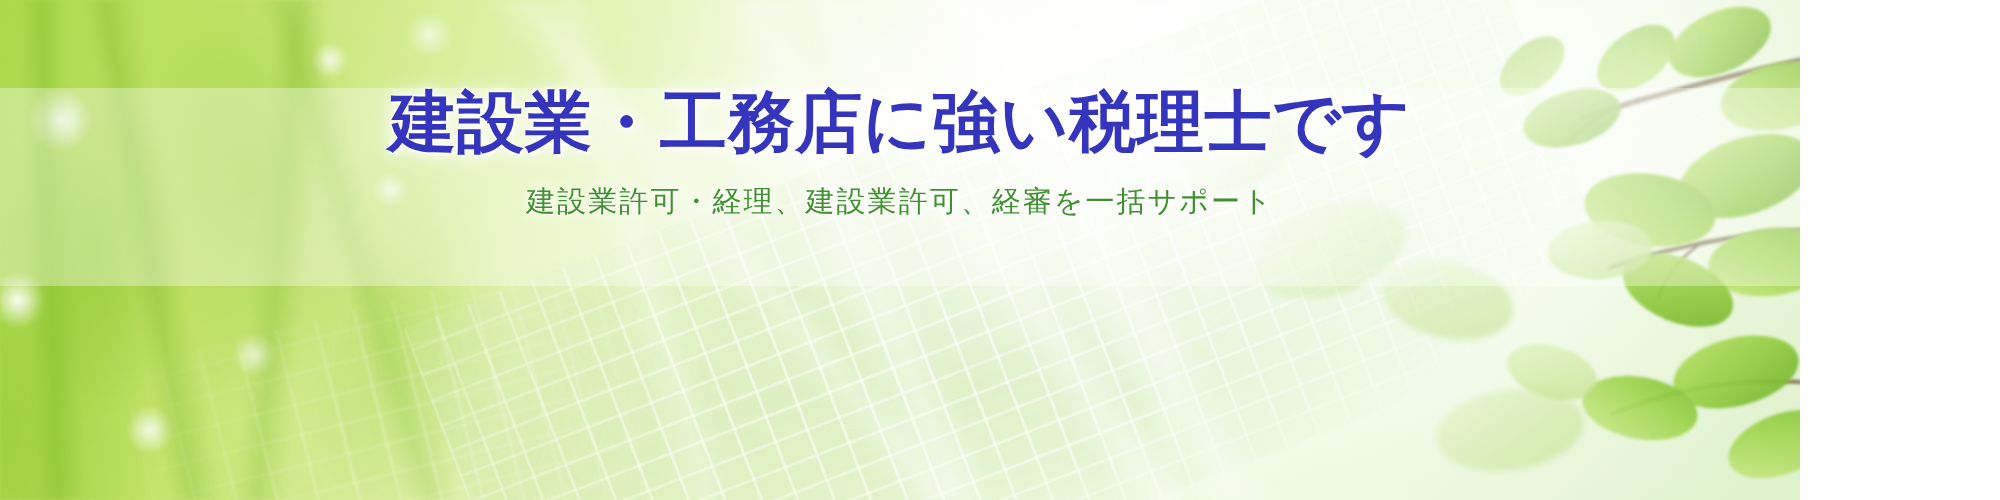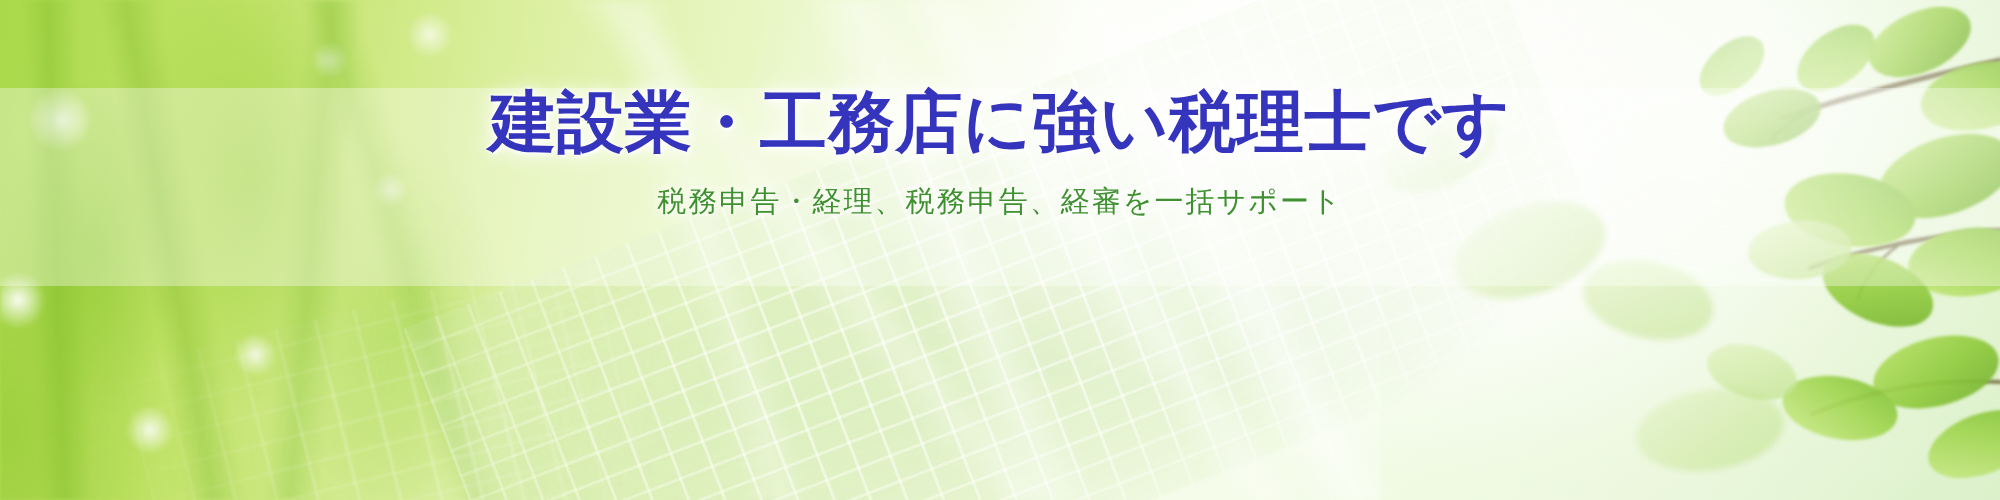--- a/index.html
+++ b/index.html
@@ -7,21 +7,21 @@
     padding: 0;
     background: #ffffff;
   }
   body {
     font-family: "Liberation Sans", "DejaVu Sans", sans-serif;
   }
 
   
   .hero {
     position: relative;
-    width: 2000px;
+    width: 1800px;
     height: 500px;
     overflow: hidden;
     background: #eaf6d9;
   }
 
   
   .bg-layer {
     position: absolute;
     inset: 0;
     pointer-events: none;
@@ -267,16 +267,16 @@
       <rect x="0" y="0" width="620" height="500" fill="url(#lgPale)" opacity="0.06"></rect>
     </svg>
   </div>
 
   <div class="bg-layer bg-bloom"></div>
 
   <div class="text-band"></div>
 
   <div class="copy">
     <h1 class="headline">建設業・工務店に強い税理士です</h1>
-    <p class="subline sub1">税務申告・経理、税務申告、経審を一括サポート</p>
+    <p class="subline sub1">建設業許可・経理、建設業許可、経審を一括サポート</p>
   </div>
 
 </div>
 
 </body></html>

